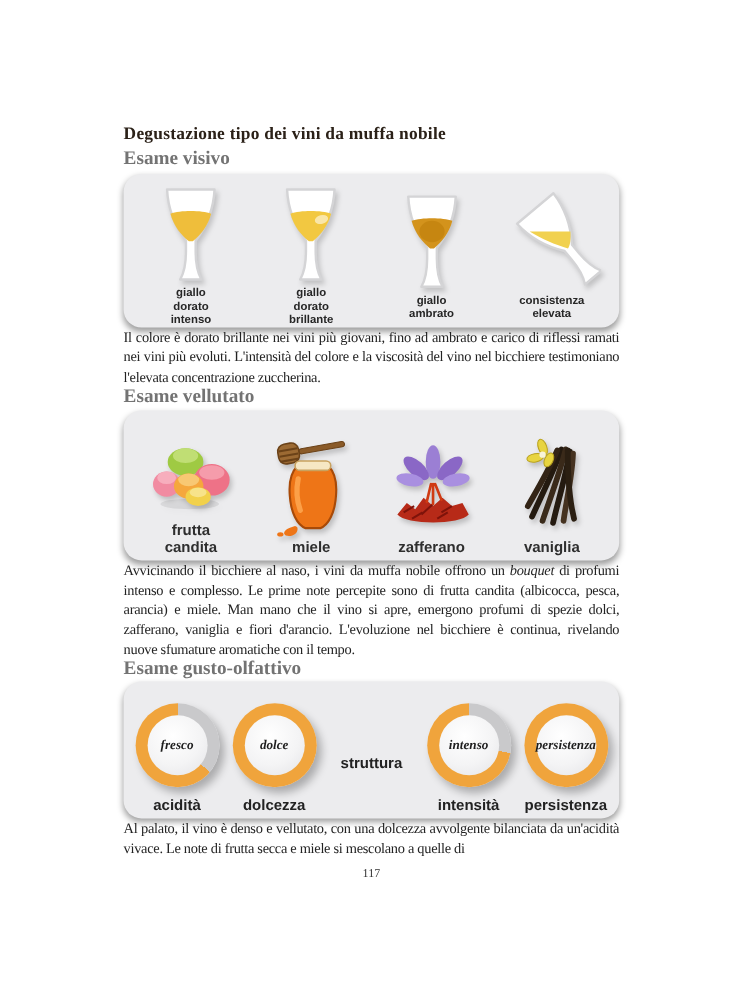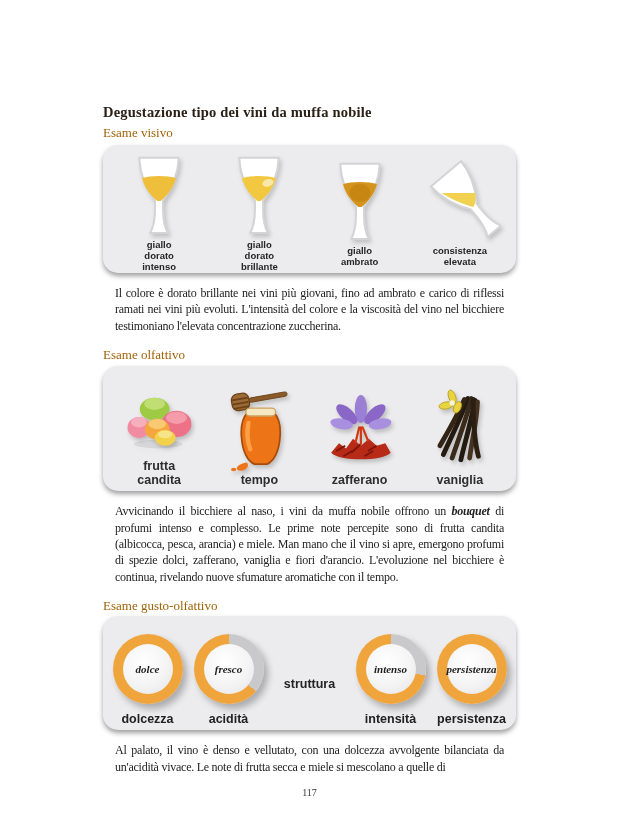--- a/index.html
+++ b/index.html
@@ -1,24 +1,24 @@
 <!DOCTYPE html>
 <html lang="it"><head>
 <meta charset="utf-8">
 <style>
   html,body{margin:0;padding:0;background:#ffffff;}
   .page{position:relative;width:571px;height:838px;background:#ffffff;overflow:hidden;
         font-family:"Liberation Serif",serif;color:#232323;}
   .content{position:absolute;left:103px;top:104px;width:413px;}
 
   h1.doc-title{font-size:14.5px;font-weight:bold;color:#2b2118;margin:0 0 3px 0;letter-spacing:.2px;}
-  h2.sec-heading{font-size:13px;font-weight:normal;color:#a16207;margin:0;line-height:17px;}
-
-  p.body-text{font-size:12px;line-height:16.4px;letter-spacing:-0.25px;text-align:justify;margin:12px;}
-  p.body-text i{font-style:italic;font-weight:bold;}
+  h2.sec-heading{font-size:16px;font-weight:bold;color:#737373;margin:0;line-height:17px;}
+
+  p.body-text{font-size:12px;line-height:16.4px;letter-spacing:-0.25px;text-align:justify;margin:0;}
+  p.body-text i{font-style:italic;}
   .m-p1{margin:7px 0 2px 0;}
   .m-p2{margin:5px 0 2px 0;}
   .m-p3{margin:6px 0 0 0;}
 
   .panel{background:#ececee;border-radius:15px;box-shadow:0 3px 5px rgba(0,0,0,.38);
          display:flex;justify-content:space-evenly;align-items:center;
          font-family:"Liberation Sans",sans-serif;}
   .panel-visual{height:128px;margin-top:4px;padding:0 6px;}
   .panel-smell{height:125px;margin-top:3px;padding:0 6px;}
   .panel-taste{height:114px;margin-top:2px;padding:0 4px;}
@@ -95,21 +95,21 @@
           <use href="#gshape" fill="#ffffff" stroke="#d4d4d6" stroke-width="2.5" stroke-linejoin="round" transform="translate(16,2) rotate(-40 45 50)"></use>
           <path d="M27,42 L69,42 C69.5,49 69,56 66.5,59.5 C54,56 38,49 27,42 Z" fill="#f1d14f"></path>
         </svg>
         <div class="glass-label">consistenza
 elevata</div>
       </div>
     </div>
 
     <p class="body-text m-p1">Il colore è dorato brillante nei vini più giovani, fino ad ambrato e carico di riflessi ramati nei vini più evoluti. L'intensità del colore e la viscosità del vino nel bicchiere testimoniano l'elevata concentrazione zuccherina.</p>
 
-    <h2 class="sec-heading">Esame olfattivo</h2>
+    <h2 class="sec-heading">Esame vellutato</h2>
 
     <div class="panel panel-smell">
       <div class="aroma-item">
         <svg class="aroma-icon" viewBox="0 0 86 96">
           <ellipse cx="42" cy="80" rx="28" ry="5" fill="rgba(0,0,0,.08)"></ellipse>
           <ellipse cx="38" cy="40" rx="17" ry="13" fill="#9fca43"></ellipse>
           <ellipse cx="38" cy="34" rx="12" ry="7" fill="#c0de74"></ellipse>
           <ellipse cx="20" cy="61" rx="13" ry="12" fill="#f18ba1"></ellipse>
           <ellipse cx="20" cy="55" rx="9" ry="6" fill="#f7aebd"></ellipse>
           <ellipse cx="63" cy="57" rx="17" ry="15" fill="#ee7287"></ellipse>
@@ -130,21 +130,21 @@
             <line x1="13" y1="11" x2="31" y2="11" stroke="#6b4218" stroke-width="2"></line>
             <line x1="13" y1="16" x2="31" y2="16" stroke="#6b4218" stroke-width="2"></line>
             <line x1="13" y1="21" x2="31" y2="21" stroke="#6b4218" stroke-width="2"></line>
           </g>
           <path d="M30,28 C24,34 22,44 23,56 C24,72 30,84 38,87 L52,87 C60,84 66,72 67,56 C68,44 66,34 60,28 Z" fill="#ee7517" stroke="#a84a08" stroke-width="2"></path>
           <path d="M31,40 C29,50 30,62 33,70" stroke="#ffab55" stroke-width="5" fill="none" stroke-linecap="round" opacity=".8"></path>
           <rect x="28" y="23" width="34" height="9" rx="4.5" fill="#f6e7c4" stroke="#c9a25f" stroke-width="1.5"></rect>
           <path d="M28,85 C20,87 15,91 19,94 C26,96 32,91 30,86 Z" fill="#ee7517"></path>
           <ellipse cx="14" cy="93" rx="3" ry="2" fill="#ee7517"></ellipse>
         </svg>
-        <div class="aroma-label">tempo</div>
+        <div class="aroma-label">miele</div>
       </div>
       <div class="aroma-item">
         <svg class="aroma-icon" viewBox="0 0 86 96">
           <path d="M10,74 L19,63 L27,69 L35,58 L44,66 L53,58 L62,66 L72,63 L78,74 C70,84 18,84 10,74 Z" fill="#b72a18"></path>
           <path d="M16,72 L26,66 M33,74 L44,64 M52,72 L62,66 M24,78 L34,72 M48,78 L58,72" stroke="#7e130a" stroke-width="2" fill="none"></path>
           <ellipse cx="44" cy="24" rx="7" ry="16" fill="#9b7fd4"></ellipse>
           <ellipse cx="28" cy="30" rx="7" ry="15" transform="rotate(-48 28 30)" fill="#8a67c6"></ellipse>
           <ellipse cx="60" cy="30" rx="7" ry="15" transform="rotate(48 60 30)" fill="#8a67c6"></ellipse>
           <ellipse cx="22" cy="41" rx="6" ry="13" transform="rotate(-80 22 41)" fill="#a98fe0"></ellipse>
           <ellipse cx="66" cy="41" rx="6" ry="13" transform="rotate(80 66 41)" fill="#a98fe0"></ellipse>
@@ -172,34 +172,34 @@
         <div class="aroma-label">vaniglia</div>
       </div>
     </div>
 
     <p class="body-text m-p2"><span>Avvicinando il bicchiere al naso, i vini da muffa nobile offrono un </span><i>bouquet</i><span> di profumi intenso e complesso. Le prime note percepite sono di frutta candita (albicocca, pesca, arancia) e miele. Man mano che il vino si apre, emergono profumi di spezie dolci, zafferano, vaniglia e fiori d'arancio. L'evoluzione nel bicchiere è continua, rivelando nuove sfumature aromatiche con il tempo.</span></p>
 
     <h2 class="sec-heading">Esame gusto-olfattivo</h2>
 
     <div class="panel panel-taste">
       <div class="gauge-item">
+        <div class="ring" style="--gap: 129.6deg;">
+          <div class="ring-inner">
+            <span class="ring-word">fresco</span>
+          </div>
+        </div>
+        <div class="gauge-label">acidità</div>
+      </div>
+      <div class="gauge-item">
         <div class="ring" style="--gap: 0deg;">
           <div class="ring-inner">
             <span class="ring-word">dolce</span>
           </div>
         </div>
         <div class="gauge-label">dolcezza</div>
-      </div>
-      <div class="gauge-item">
-        <div class="ring" style="--gap: 129.6deg;">
-          <div class="ring-inner">
-            <span class="ring-word">fresco</span>
-          </div>
-        </div>
-        <div class="gauge-label">acidità</div>
       </div>
       <div class="gauge-item">
         <div class="gauge-label">struttura</div>
       </div>
       <div class="gauge-item">
         <div class="ring" style="--gap: 100.80000000000001deg;">
           <div class="ring-inner">
             <span class="ring-word">intenso</span>
           </div>
         </div>

